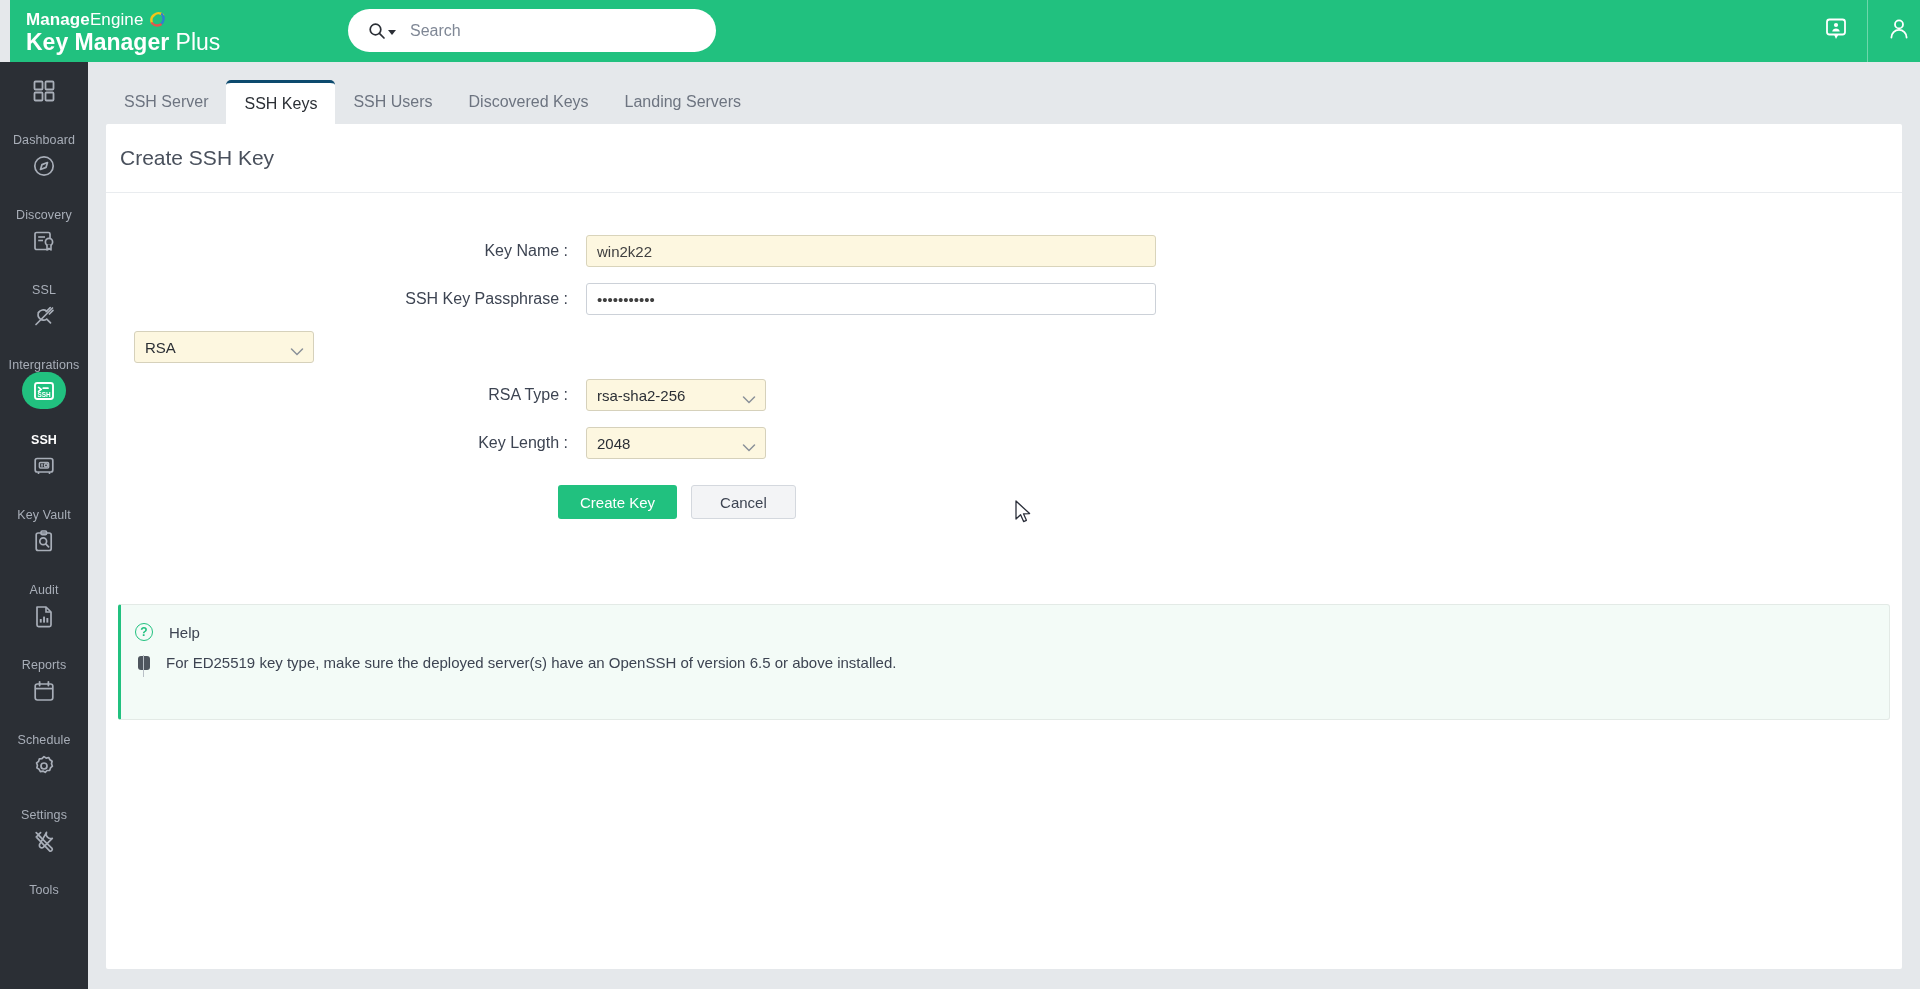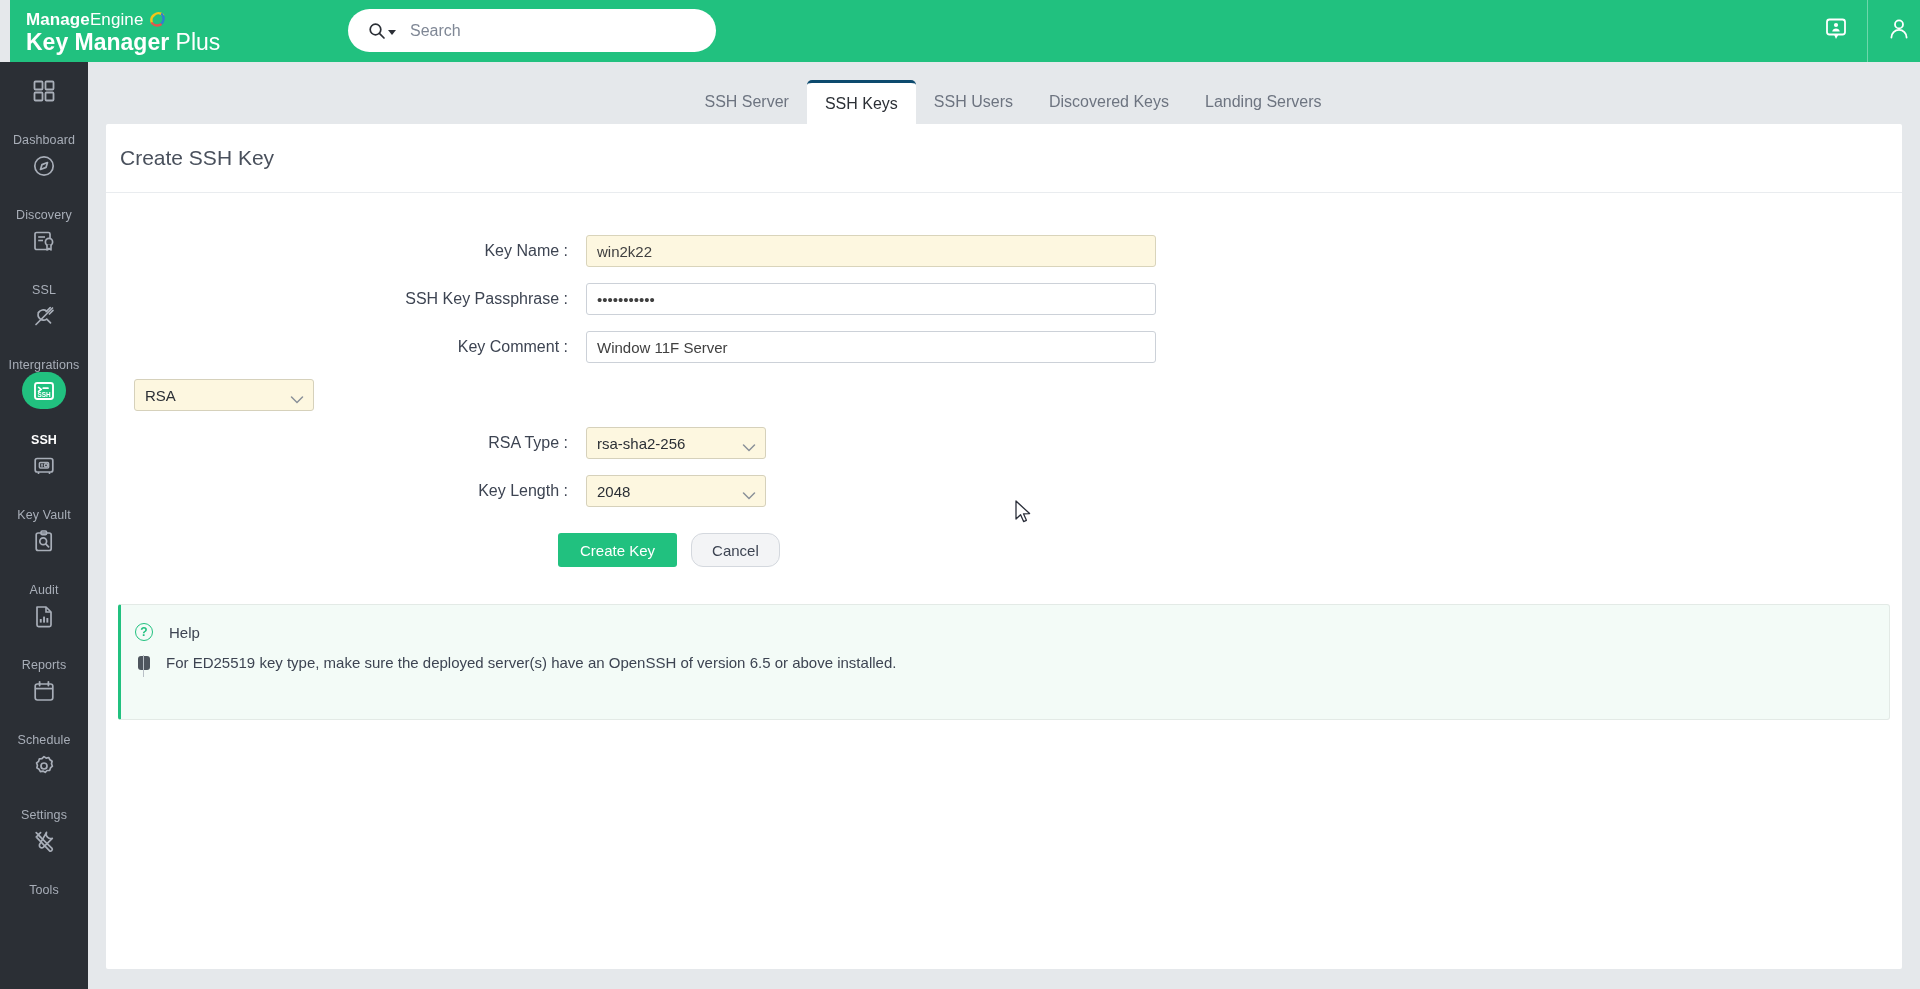--- a/index.html
+++ b/index.html
@@ -82,21 +82,20 @@
   .nav-item.active { color: #ffffff; }
   .nav-item.active .nav-label { font-weight: 700; }
 
   
   .tabstrip {
     position: absolute; left: 88px; top: 62px;
     width: 1832px; height: 62px;
     background: #e5e8eb;
     display: flex; align-items: flex-end;
     padding-left: 18px;
-    justify-content: center;
   }
   .tab {
     height: 44px; padding: 0 18px;
     display: flex; align-items: center;
     font-size: 16px; color: #6d7480; cursor: pointer;
     border-radius: 5px 5px 0 0;
   }
   .tab.active {
     background: #fff; color: #2b2f35;
     border-top: 3px solid #0c4a6e;
@@ -156,21 +155,21 @@
   .btnrow .spacer { width: 452px; padding-right: 18px; }
   .btn-primary {
     background: #21c17f; color: #fff; border: none;
     height: 34px; padding: 0 22px; border-radius: 3px;
     font-family: "Liberation Sans", sans-serif;
     font-size: 15px; cursor: pointer;
   }
   .btn-secondary {
     background: #f3f4f6; color: #3d4452;
     border: 1px solid #d4d8de;
-    height: 34px; padding: 0 20px; border-radius: 12px;
+    height: 34px; padding: 0 28px; border-radius: 3px;
     font-family: "Liberation Sans", sans-serif;
     font-size: 15px; cursor: pointer; margin-left: 14px;
   }
 
   
   .help {
     position: absolute; left: 12px; top: 480px;
     width: 1772px; height: 116px;
     background: #f3fbf7;
     border: 1px solid #e3eae6;
@@ -411,24 +410,20 @@
     <div class="frow">
       <div class="flabel">Key Name :</div>
       <input class="finput autofill" value="win2k22" style="">
     </div>
 
     <div class="frow">
       <div class="flabel">SSH Key Passphrase :</div>
       <input class="finput" value="•••••••••••" style="">
     </div>
 
-    <div class="frow">
-      <div class="flabel">Key Comment :</div>
-      <input class="finput" value="Window 11F Server" style="">
-    </div>
 
     <div class="frow">
       <div class="fselect">
         <span>RSA</span>
         <span class="chev">
           <svg width="14" height="10" viewBox="0 0 14 10">
               <path d="M1.5 2 L7 7.5 L12.5 2" fill="none" stroke="#8a9099" stroke-width="1.5" stroke-linecap="round"></path>
             </svg>
         </span>
       </div>

